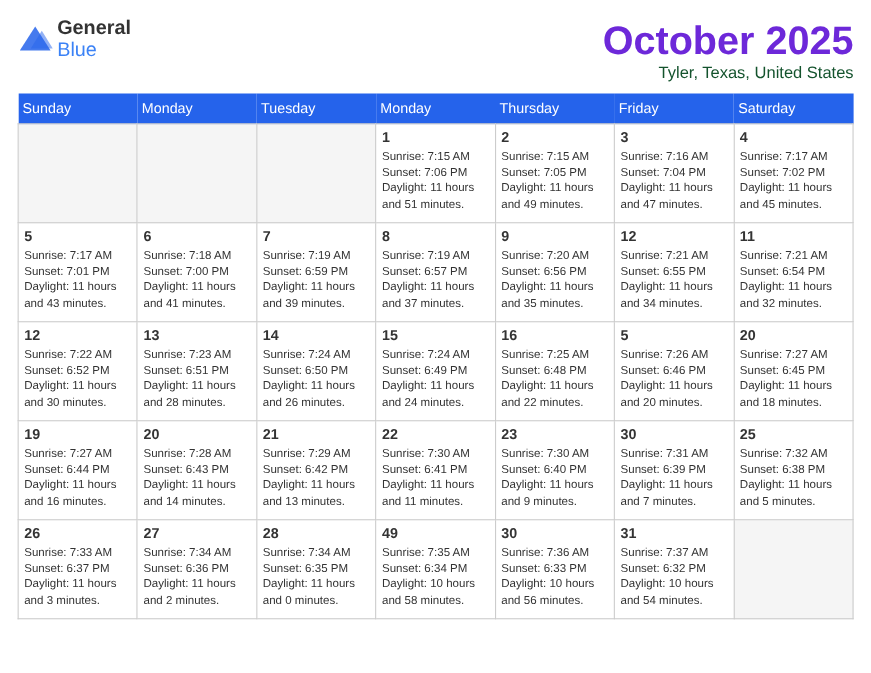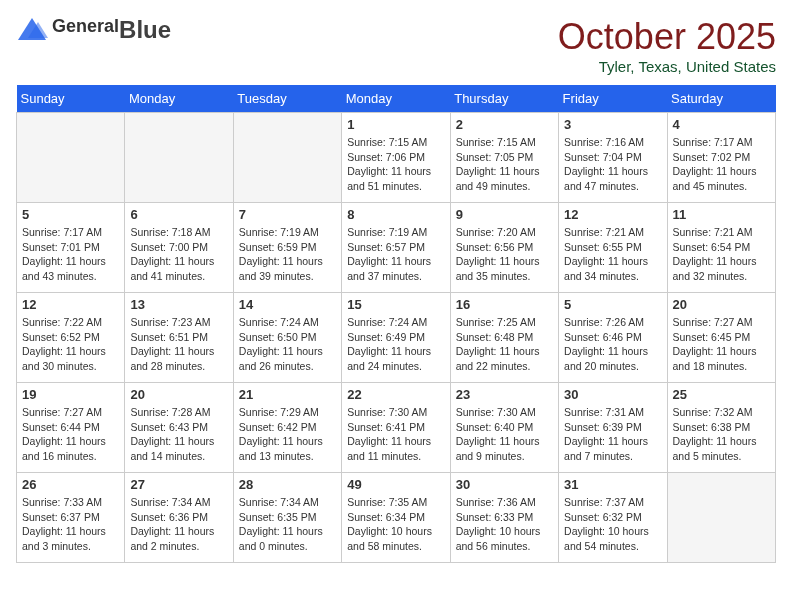--- a/index.html
+++ b/index.html
@@ -16,44 +16,44 @@
       align-items: flex-start;
       margin-bottom: 10px;
     }
     .logo {
       display: flex;
       align-items: center;
       gap: 4px;
     }
     .logo-text {
       display: flex;
-      flex-direction: row;
+      flex-direction: column;
       line-height: 1.1;
     }
     .logo-general {
       font-size: 18px;
       font-weight: bold;
       color: #333;
     }
     .logo-blue {
-      font-size: 24px;
-      font-weight: bold;
-      color: #404040;
+      font-size: 18px;
+      font-weight: normal;
+      color: #3b82f6;
     }
     .logo-icon {
       width: 32px;
       height: 28px;
     }
     .title-block {
       text-align: right;
     }
     .cal-title {
       font-size: 36px;
-      font-weight: normal;
-      color: #7f1d1d;
+      font-weight: bold;
+      color: #6d28d9;
     }
     .cal-subtitle {
       font-size: 15px;
       color: #14532d;
     }
     table {
       width: 100%;
       border-collapse: collapse;
       font-size: 11px;
       border-radius: 21px;

